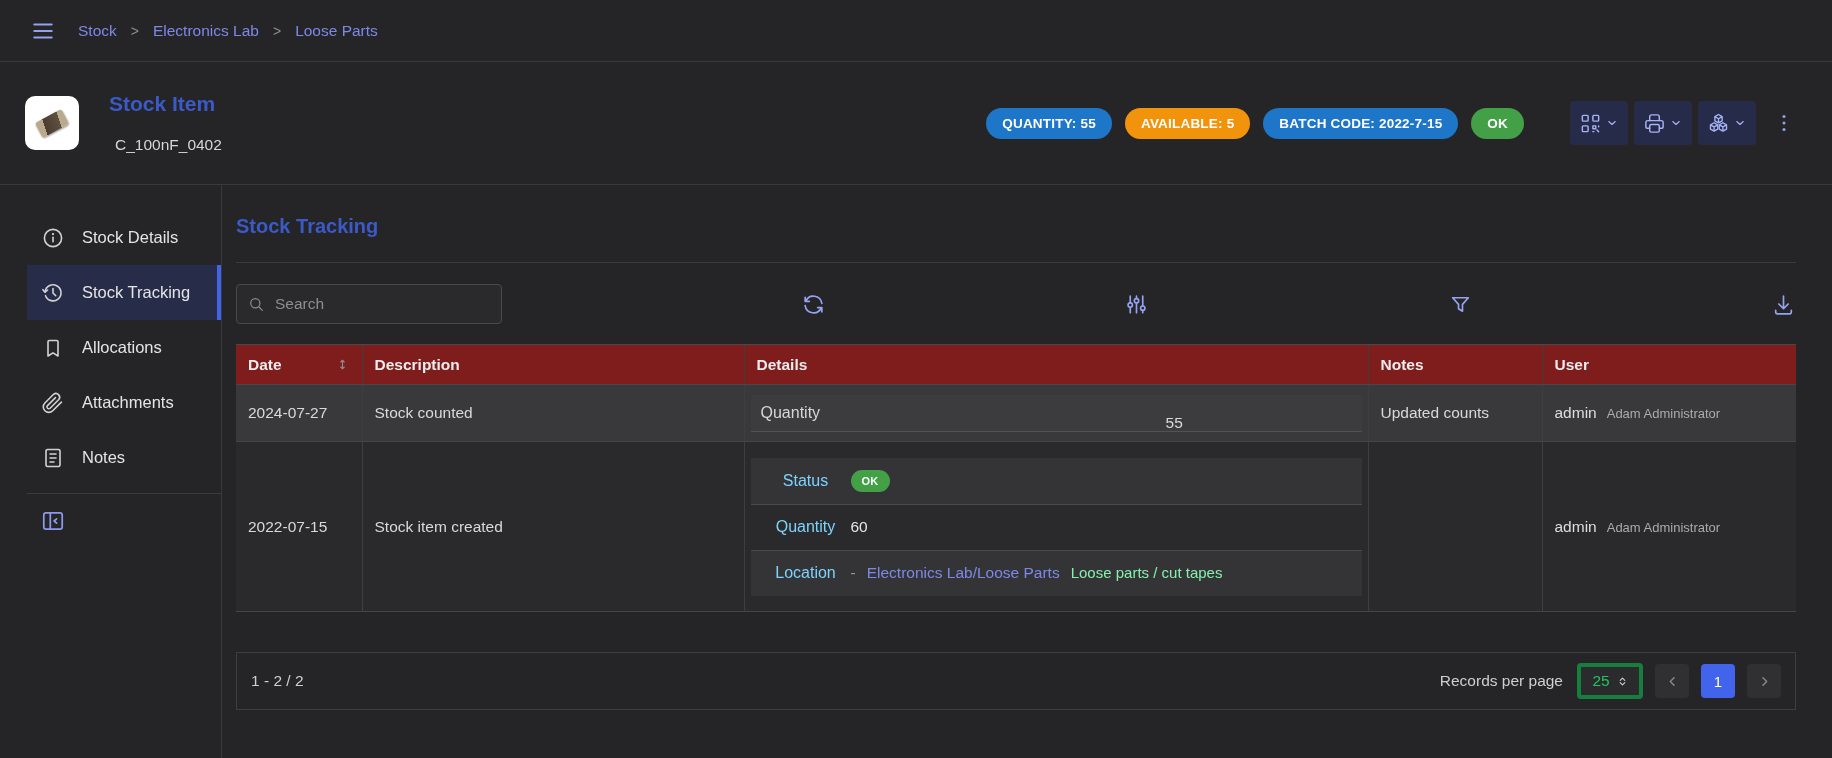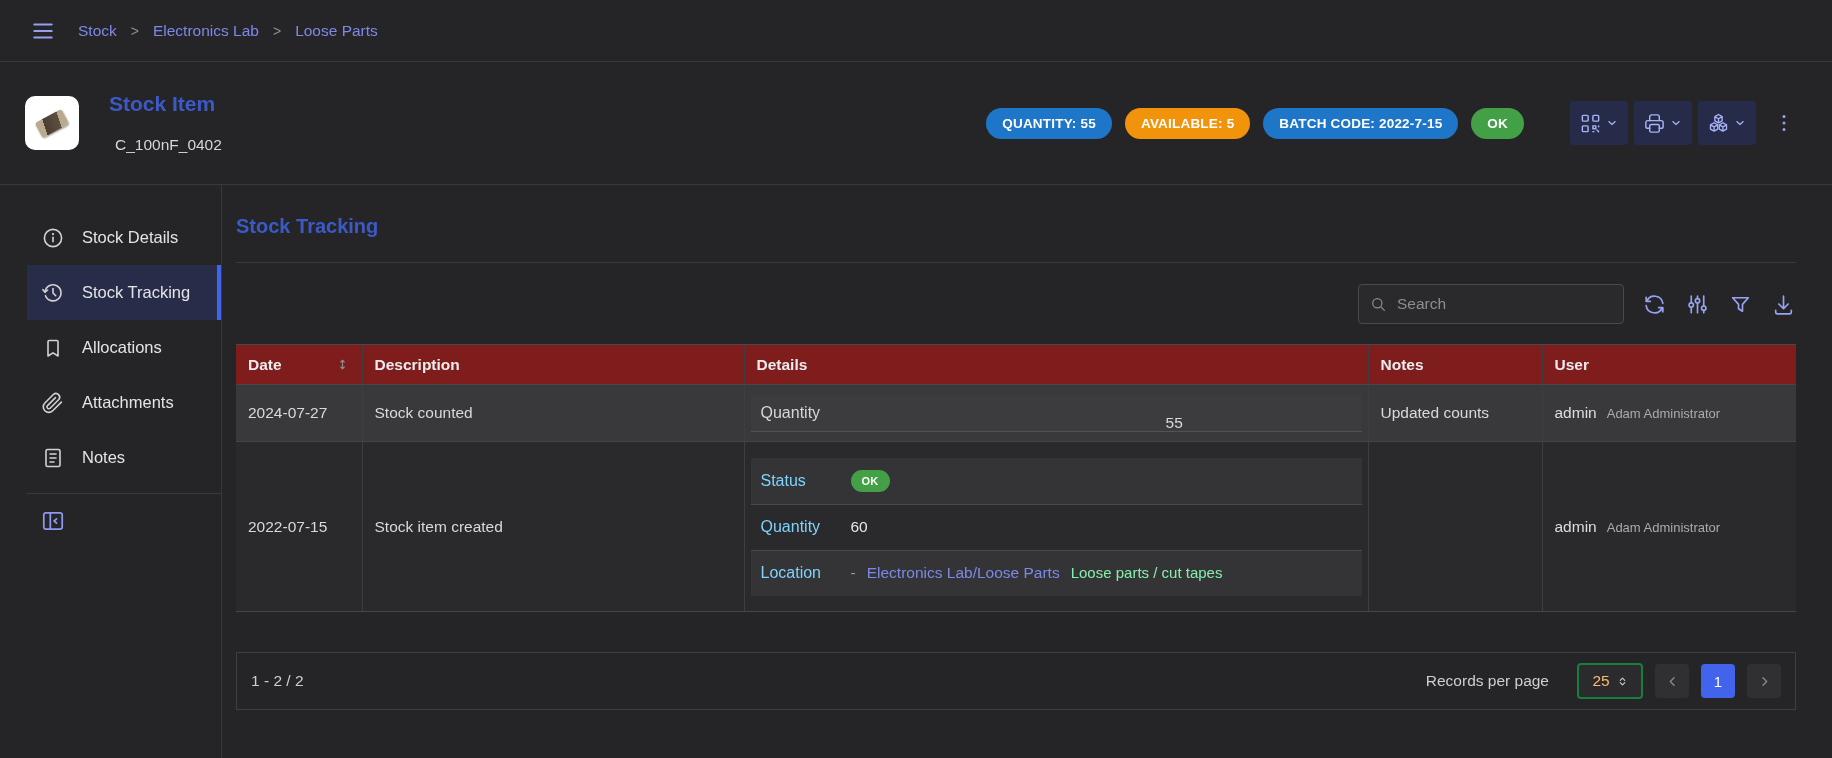--- a/index.html
+++ b/index.html
@@ -45,21 +45,21 @@
   .side-item svg { color:#d2d2d4; }
   .side-item.sel { background:#272c49; }
   .side-item.sel::after { content:""; position:absolute; right:0; top:0; bottom:0; width:4px; background:#4263eb; }
   .side-div { border-top:1px solid #3a3a3d; margin:8px 0 0 27px; }
   .collapse-btn { color:#8d99ec; margin:14px 0 0 40px; cursor:pointer; }
 
   
   .content { flex:1; padding:0 36px 0 14px; }
   .panel-title { color:#3b5ac8; font-size:20px; font-weight:bold; margin-top:30px; }
   .title-rule { border-top:1px solid #3a3a3d; margin-top:24px; }
-  .toolbar { margin-top:21px; display:flex; align-items:center; justify-content:flex-end; gap:18px; }
+  .toolbar { margin-top:21px; display:flex; align-items:center; justify-content:space-between; gap:18px; }
   .searchbox { width:266px; height:40px; background:#2a2a2c; border:1px solid #4a4a4d; border-radius:4px;
                display:flex; align-items:center; padding:0 10px; color:#8a8a8e; }
   .searchbox input { flex:1; background:transparent; border:none; outline:none; color:#d9d9db;
                      font-family:"Liberation Sans",sans-serif; font-size:15.5px; margin-left:9px; }
   .searchbox input::placeholder { color:#8e8e92; }
   .tool-icon { color:#97a3f2; cursor:pointer; }
 
   
   table.track { width:100%; border-collapse:collapse; table-layout:fixed; margin-top:20px; }
   table.track th, table.track td { border-left:1px solid #3e3e41; vertical-align:middle; }
@@ -75,39 +75,39 @@
   td.c-date, td.c-desc, td.c-notes { padding:0 12px; color:#d9d9db; }
   td.c-user { padding:0 12px; }
   .uname { color:#dededf; font-size:15.5px; }
   .ufull { color:#ababae; font-size:13px; margin-left:10px; }
 
   
   .kv-row { display:flex; align-items:center; height:37px; margin:0 6px;
             border-bottom:1px solid #525255; background:rgba(255,255,255,.015); padding:0 10px; }
   .kv-key { flex:0 0 40%; color:#d6d6d8; font-size:16px; }
   .kv-val { flex:1; text-align:center; color:#d9d9db;margin-top:20px; }
-  .sub { margin:0 6px; }
+  .sub { margin:0 6px;text-align:center; }
   .sub-row { display:flex; align-items:center; min-height:46px; padding:0 10px; }
   .sub-row.alt { background:#343437; }
   .sub-row + .sub-row { border-top:1px solid #4a4a4d; }
   .sub-key { flex:0 0 90px; color:#7dd3fc; font-size:16px; }
   .ok-pill { display:inline-flex; align-items:center; height:22px; padding:0 11px; border-radius:11px;
              color:#fff; font-size:11px; font-weight:bold; letter-spacing:.3px; }
   .loc-line { display:flex; align-items:baseline; gap:11px; }
   .loc-dash { color:#9a9a9e; }
   .loc-link { color:#7d89e8; cursor:pointer; }
   .loc-note { color:#86efac; font-size:15px; }
 
   
   .tfoot { margin-top:40px; height:58px; border:1px solid #3e3e41; display:flex; align-items:center; padding:0 14px; color:#cfcfd2; }
   .range { font-size:15.5px; }
   .foot-right { margin-left:auto; display:flex; align-items:center; gap:12px; }
-  .rpp-label { color:#cfcfd2; margin-right:16px; }
-  .rpp-select { width:66px; height:36px; background:#2b2b2d; border:2px solid #15803d; border-radius:4px;
-                display:flex; align-items:center; justify-content:center; gap:7px; color:#fdba74; cursor:pointer; }
+  .rpp-label { color:#cfcfd2; margin-right:2px; }
+  .rpp-select { width:66px; height:36px; background:#2b2b2d; border:4px solid #15803d; border-radius:4px;
+                display:flex; align-items:center; justify-content:center; gap:7px; color:#22c55e; cursor:pointer; }
   .stepper { color:#cfcfd2; }
   .pg-btn { width:34px; height:34px; border-radius:4px; background:#303033; color:#8a8a8e;
             display:flex; align-items:center; justify-content:center; cursor:pointer; }
   .pg-btn.active { background:#4263eb; color:#ffffff; font-size:15px; }
 </style>
 </head>
 <body>
 
 <header class="topbar">
   <span class="burger">

